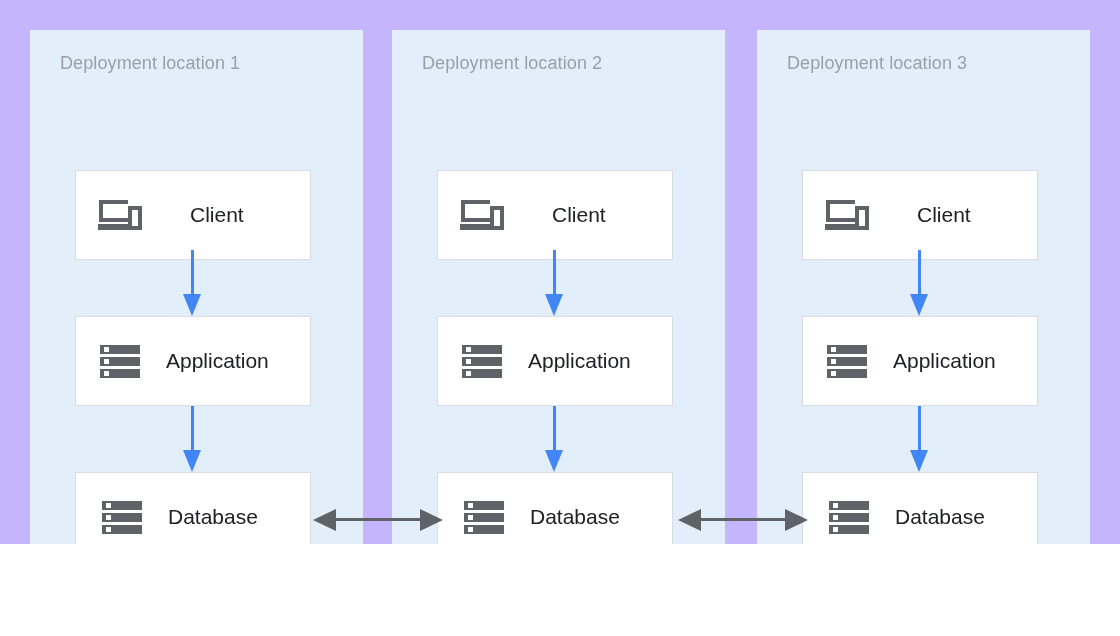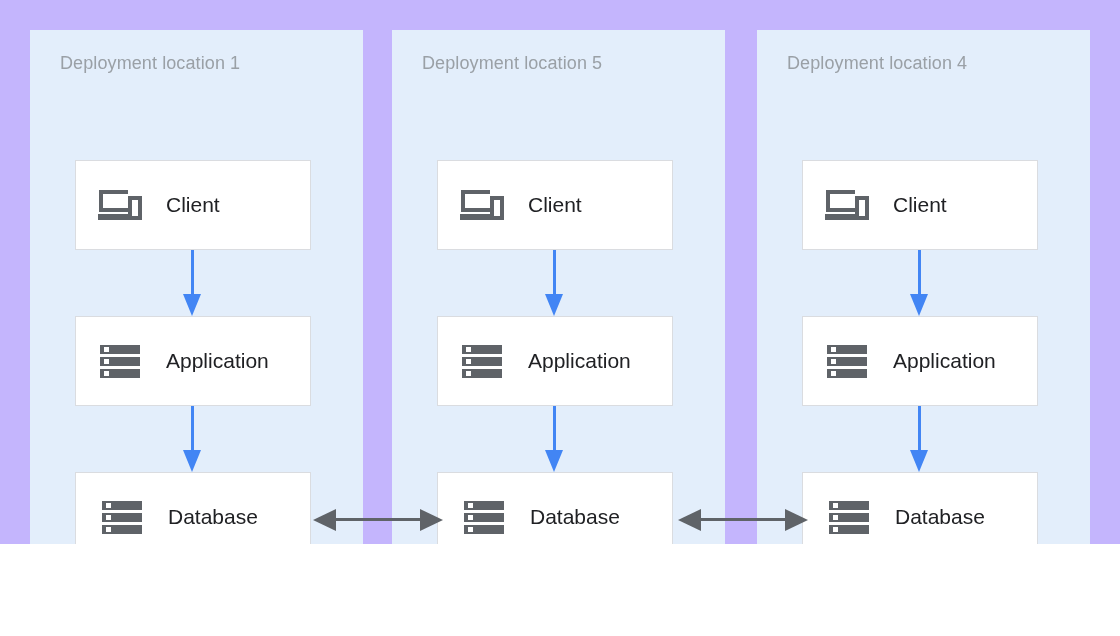--- a/index.html
+++ b/index.html
@@ -50,21 +50,21 @@
     left: 45px;
     width: 236px;
     height: 90px;
     background: #ffffff;
     border: 1px solid #dadce0;
     box-sizing: border-box;
     display: flex;
     align-items: center;
     padding-left: 22px;
   }
-  .node-client { top: 130px; }
+  .node-client { top: 140px; gap: 24px; }
   .node-app    { top: 286px; align-items: center; }
   .node-db     { top: 442px; padding-left: 24px; }
 
   .node-label {
     font-size: 21px;
     line-height: 24px;
     color: #202124;
     white-space: nowrap;
     margin-left: 22px;
   }
@@ -255,21 +255,21 @@
       <div class="v-shaft"></div>
         <div class="v-head"></div>
     </div>
     <div class="v-arrow v-arrow-2">
       <div class="v-shaft"></div>
         <div class="v-head"></div>
     </div>
   </div>
 
   <div class="panel" id="panel-1">
-    <div class="panel-title">Deployment location 5</div>
+    <div class="panel-title">Deployment location 2</div>
 
     <div class="node node-client">
       <div class="icon-wrap">
         <div class="ic-laptop-screen"></div>
         <div class="ic-laptop-base"></div>
         <div class="ic-phone"></div>
       </div>
       <div class="node-label">Client</div>
     </div>
 
@@ -311,21 +311,21 @@
       <div class="v-shaft"></div>
         <div class="v-head"></div>
     </div>
     <div class="v-arrow v-arrow-2">
       <div class="v-shaft"></div>
         <div class="v-head"></div>
     </div>
   </div>
 
   <div class="panel" id="panel-2">
-    <div class="panel-title">Deployment location 4</div>
+    <div class="panel-title">Deployment location 3</div>
 
     <div class="node node-client">
       <div class="icon-wrap">
         <div class="ic-laptop-screen"></div>
         <div class="ic-laptop-base"></div>
         <div class="ic-phone"></div>
       </div>
       <div class="node-label">Client</div>
     </div>
 

